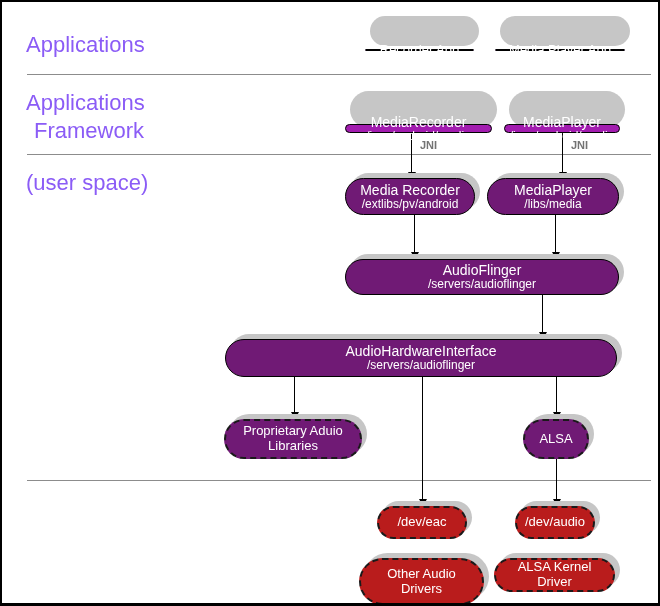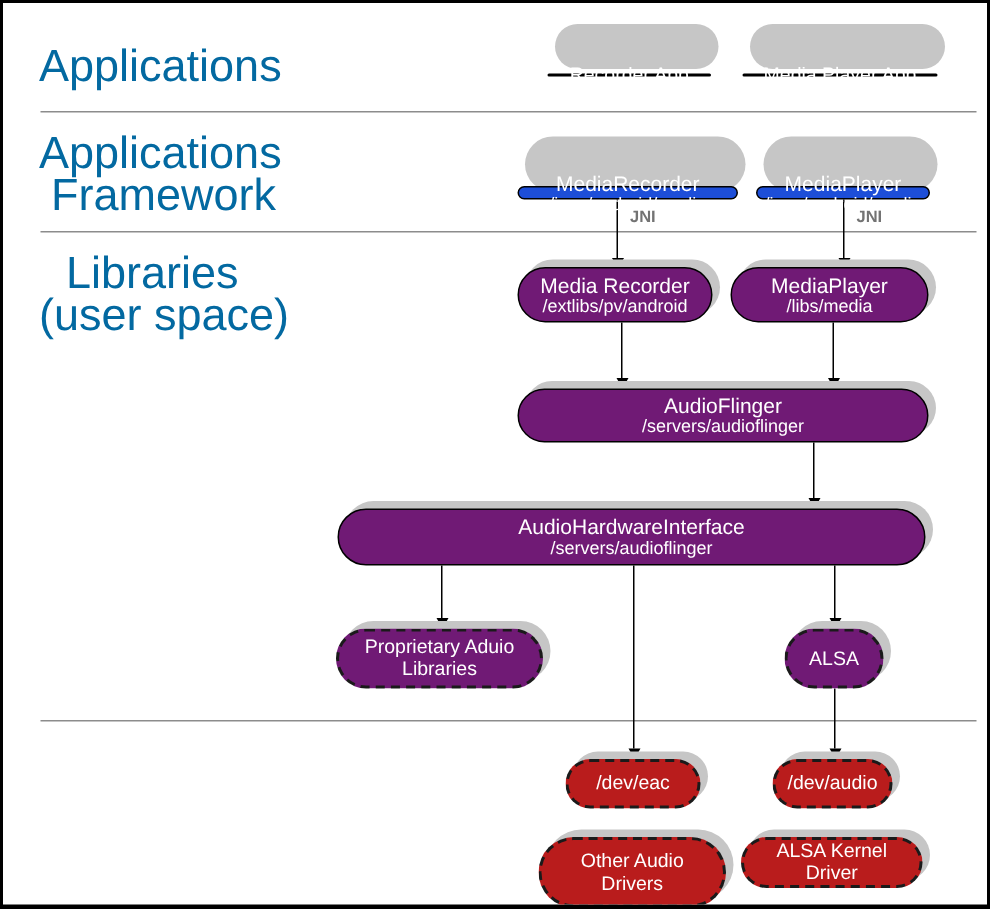--- a/index.html
+++ b/index.html
@@ -8,22 +8,22 @@
     width:660px;height:606px;
     box-sizing:border-box;
     background:#ffffff;
     border:2px solid #000;
     border-bottom-width:3px;
     font-family:"Liberation Sans", sans-serif;
     overflow:hidden;
   }
   .seclabel{
     position:absolute;
-    color:#0369a1;
-    font-size:30px;
+    color:#8b5cf6;
+    font-size:22px;
     line-height:28px;
     white-space:nowrap;
   }
   .divider{
     position:absolute;
     left:25px;width:624px;height:1px;
     background:#8c8c8c;
   }
   .node{position:absolute;}
   .node .shadow{
@@ -37,21 +37,21 @@
     border:1px solid #000;
     border-radius:999px;
     display:flex;flex-direction:column;
     align-items:center;justify-content:center;
     color:#ffffff;
     text-align:center;
     line-height:1.15;
     box-sizing:border-box;
     padding:0 6px;
   }
-  .blue  .body{background:#1d4ed8;margin-top:28px;}
+  .blue  .body{background:#a21caf;margin-top:28px;}
   .green .body{background:#701a75;}
   .red   .body{background:#b91c1c;}
   .dashed .body{border:2px dashed #1a1a1a;}
   .title{font-size:14px;}
   .title-sm{font-size:13px;}
   .sub{font-size:12px;}
   .aline{position:absolute;width:1px;background:#000;}
   .ahead{
     position:absolute;width:0;height:0;
     border-left:4px solid transparent;
@@ -69,21 +69,20 @@
 <div class="canvas">
 
   <div class="seclabel" style="left:24px;top:29px;">
     <span>Applications</span>
   </div>
   <div class="seclabel" style="left:24px;top:87px;">
     <div>Applications</div>
     <div style="padding-left:8px;">Framework</div>
   </div>
   <div class="seclabel" style="left:24px;top:167px;">
-    <div style="padding-left:18px;">Libraries</div>
     <div>(user space)</div>
   </div>
 
   <div class="divider" style="top:72px;"></div>
   <div class="divider" style="top:152px;"></div>
   <div class="divider" style="top:478px;"></div>
 
   <div class="aline" style="left:409px;top:131px;height:39px;"></div>
   <div class="aline" style="left:560px;top:131px;height:39px;"></div>
   <div class="aline" style="left:412px;top:213px;height:37px;"></div>

